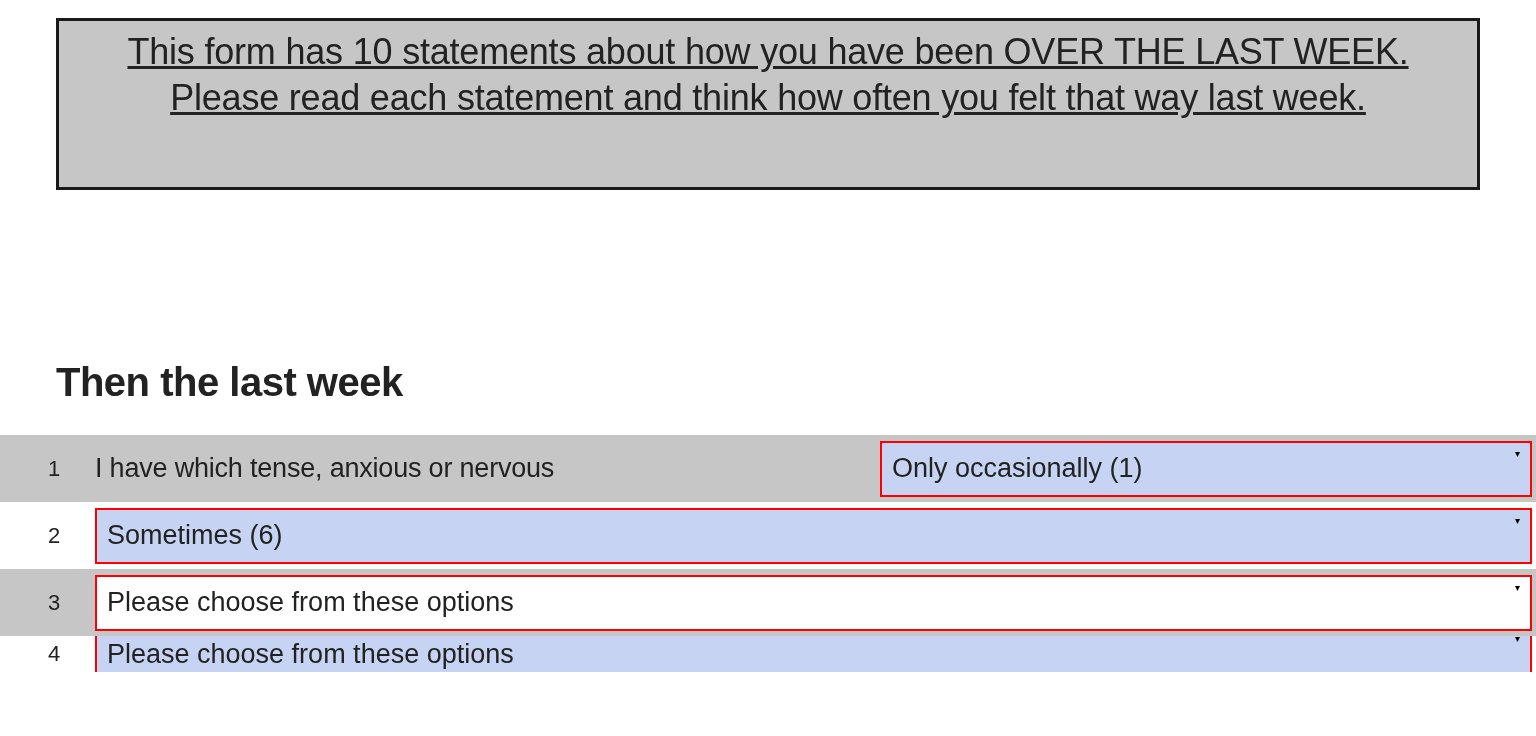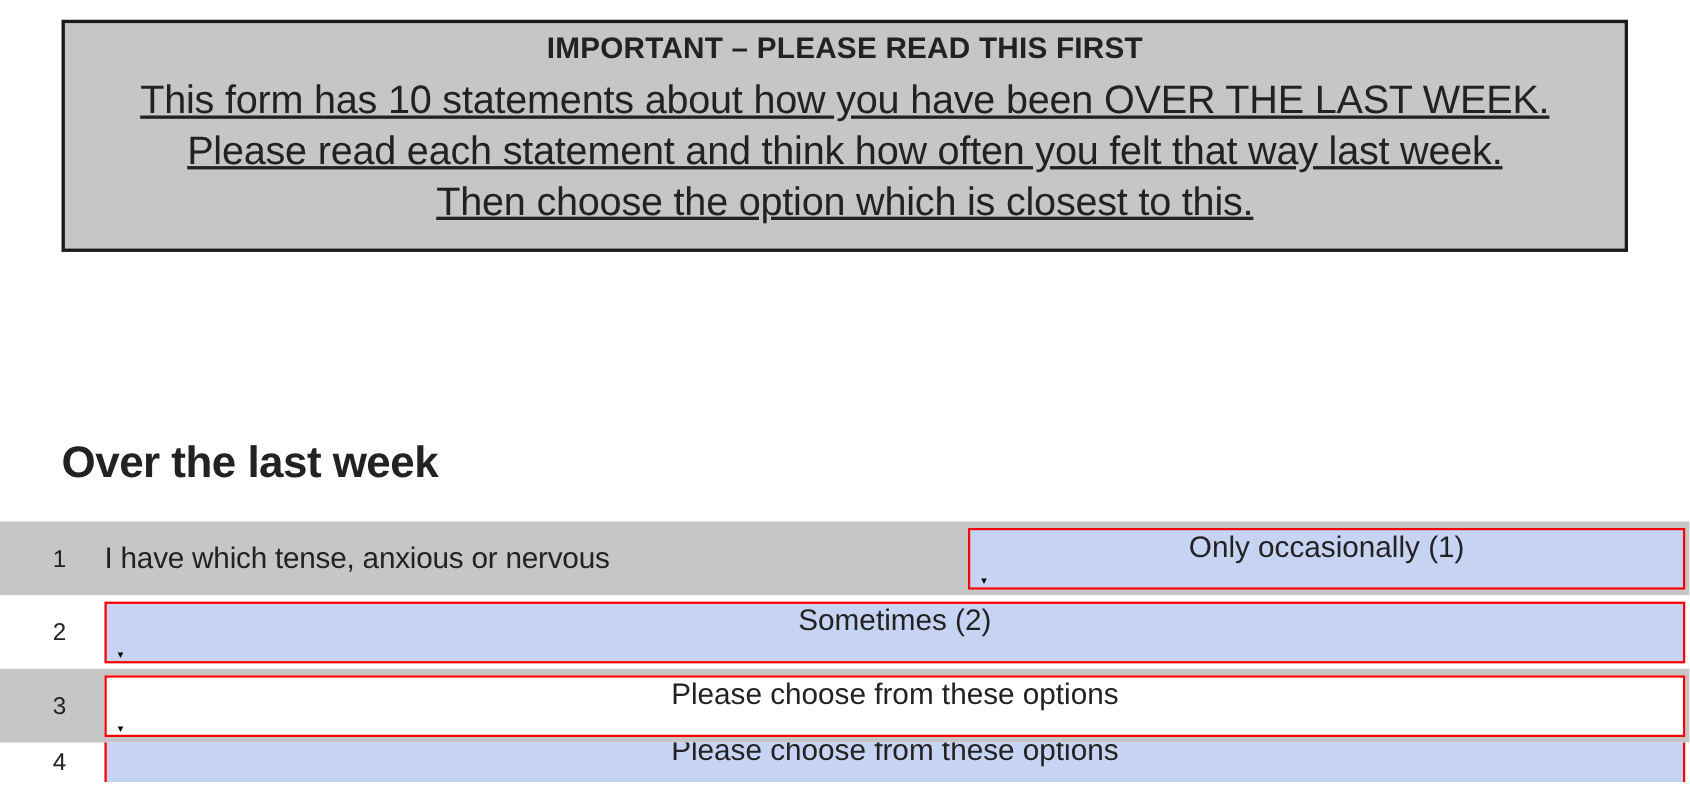--- a/index.html
+++ b/index.html
@@ -70,21 +70,20 @@
       height: 56px;
       width: 100%;
       border: 2px solid #ff0000;
       display: flex;
       align-items: center;
       justify-content: space-between;
       padding: 0 10px 0 10px;
       font-size: 27px;
       cursor: pointer;
       position: relative;
-      flex-direction: column;
     }
     .pseudo-select.filled {
       background: #c6d3f2;
     }
     .pseudo-select.unfilled.plain {
       background: #ffffff;
     }
     .pseudo-select.unfilled.tint {
       background: #c6d3f2;
     }
@@ -101,47 +100,46 @@
       overflow: hidden;
     }
     .rows .row.partial .pseudo-select {
       height: 56px;
     }
   </style>
 </head>
 <body>
 
 <div class="instructions-box">
-  <div class="instructions-title">IMPORTANT – PLEASE READ THIS FIRST</div>
   <div class="instructions-body">
     <span>This form has 10 statements about how you have been OVER THE LAST WEEK. Please read each statement and think how often you felt that way last week.</span><br>
-    <span>Then choose the option which is closest to this.</span><br>
+    <br>
   </div>
 </div>
 
-<div class="section-title">Over the last week</div>
+<div class="section-title">Then the last week</div>
 
 <div class="rows">
 
   <div class="row shaded">
     <div class="num">1</div>
     <div class="statement">I have which tense, anxious or nervous</div>
     <div class="select-wrap">
       <div class="pseudo-select filled">
         <span>Only occasionally (1)</span>
         <span class="caret">▾</span>
       </div>
     </div>
   </div>
 
   <div class="row">
     <div class="num">2</div>
     <div class="select-wrap">
       <div class="pseudo-select filled">
-        <span>Sometimes (2)</span>
+        <span>Sometimes (6)</span>
         <span class="caret">▾</span>
       </div>
     </div>
   </div>
 
   <div class="row shaded">
     <div class="num">3</div>
     <div class="select-wrap">
       <div class="pseudo-select unfilled plain">
         <span>Please choose from these options</span>

